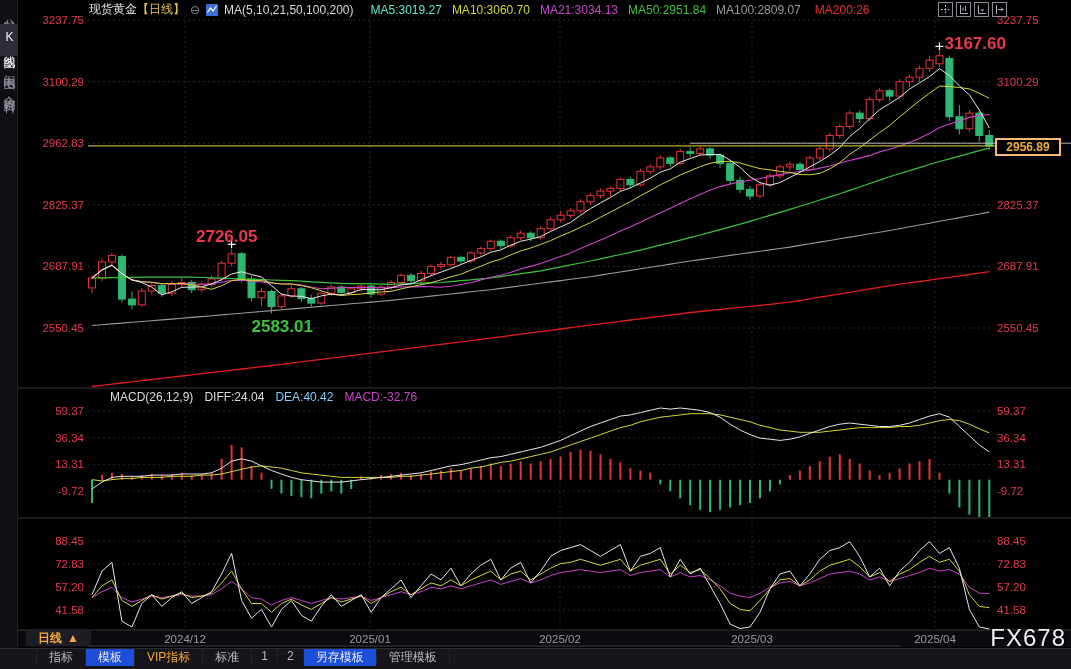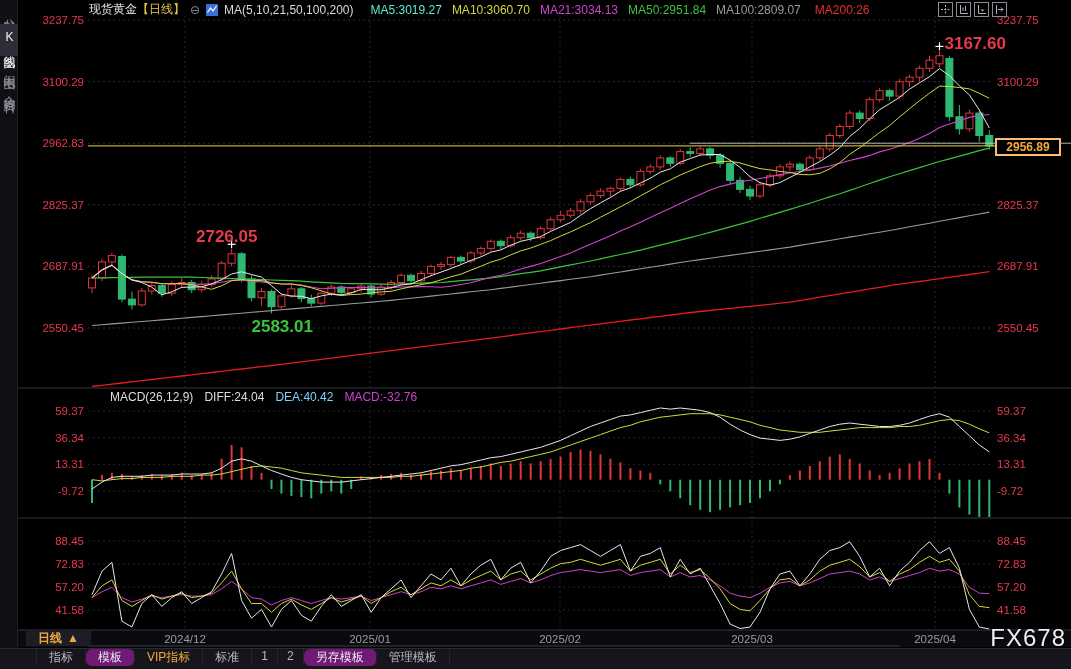--- a/index.html
+++ b/index.html
@@ -37,21 +37,21 @@
   .mlab{color:#cc44cc;}
 
   .pricebox{position:absolute;left:995px;width:62px;height:14px;border:2px solid #fdba74;background:#000;color:#f2a93c;font-size:12px;font-weight:bold;z-index:7;display:flex;align-items:center;justify-content:center;}
   .annot{position:absolute;font-size:17px;font-weight:bold;z-index:5;white-space:nowrap;}
 
   .tfbtn{position:absolute;left:26px;top:630px;height:16px;padding:0 12px;background:#1d1d25;color:#f2a93c;font-weight:bold;font-size:12px;z-index:7;display:flex;align-items:center;gap:5px;cursor:pointer;}
 
   .toolbar{position:absolute;left:0;bottom:0;width:1071px;height:21px;background:#15151b;border-top:1px solid #2a2a33;z-index:7;display:flex;align-items:flex-start;font-size:12px;color:#b8b8c2;padding-left:36px;box-sizing:border-box;}
   .tab{display:flex;align-items:center;padding:0 12px;border-right:1px solid #23232b;cursor:pointer;}
   .tab:first-child{border-left:1px solid #23232b;}
-  .tab.active{background:#701a75;color:#e8e8f0;border-radius:6px;}
+  .tab.active{background:#1d4ed8;color:#e8e8f0;}
   .tab.vip{color:#f2a93c;}
   .tab.num{padding:0 9px;}
 
   .watermark{position:absolute;right:5px;bottom:17px;font-size:24px;color:#eceff4;letter-spacing:1px;z-index:6;text-shadow:1px 1px 2px #000;}
 </style>
 </head>
 <body>
 
 <div id="app">
 

